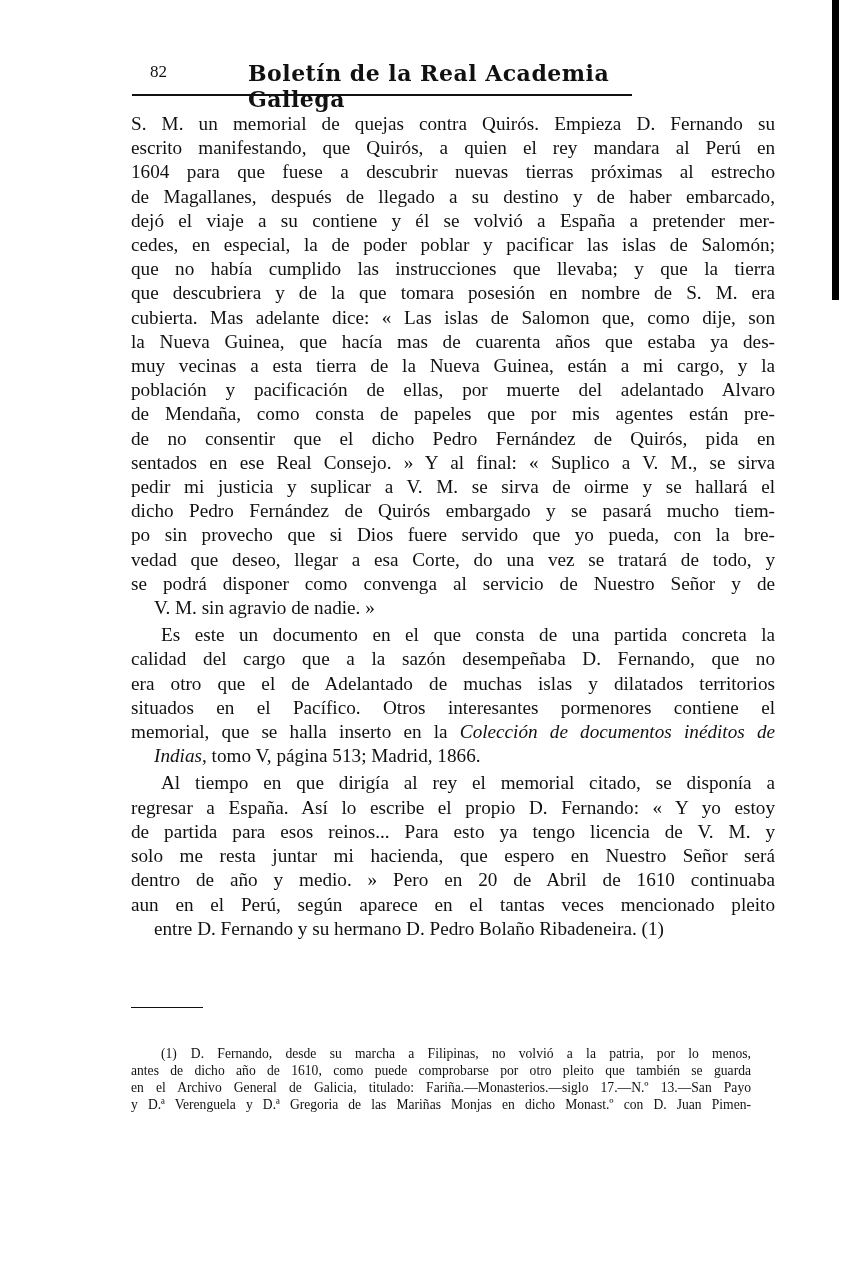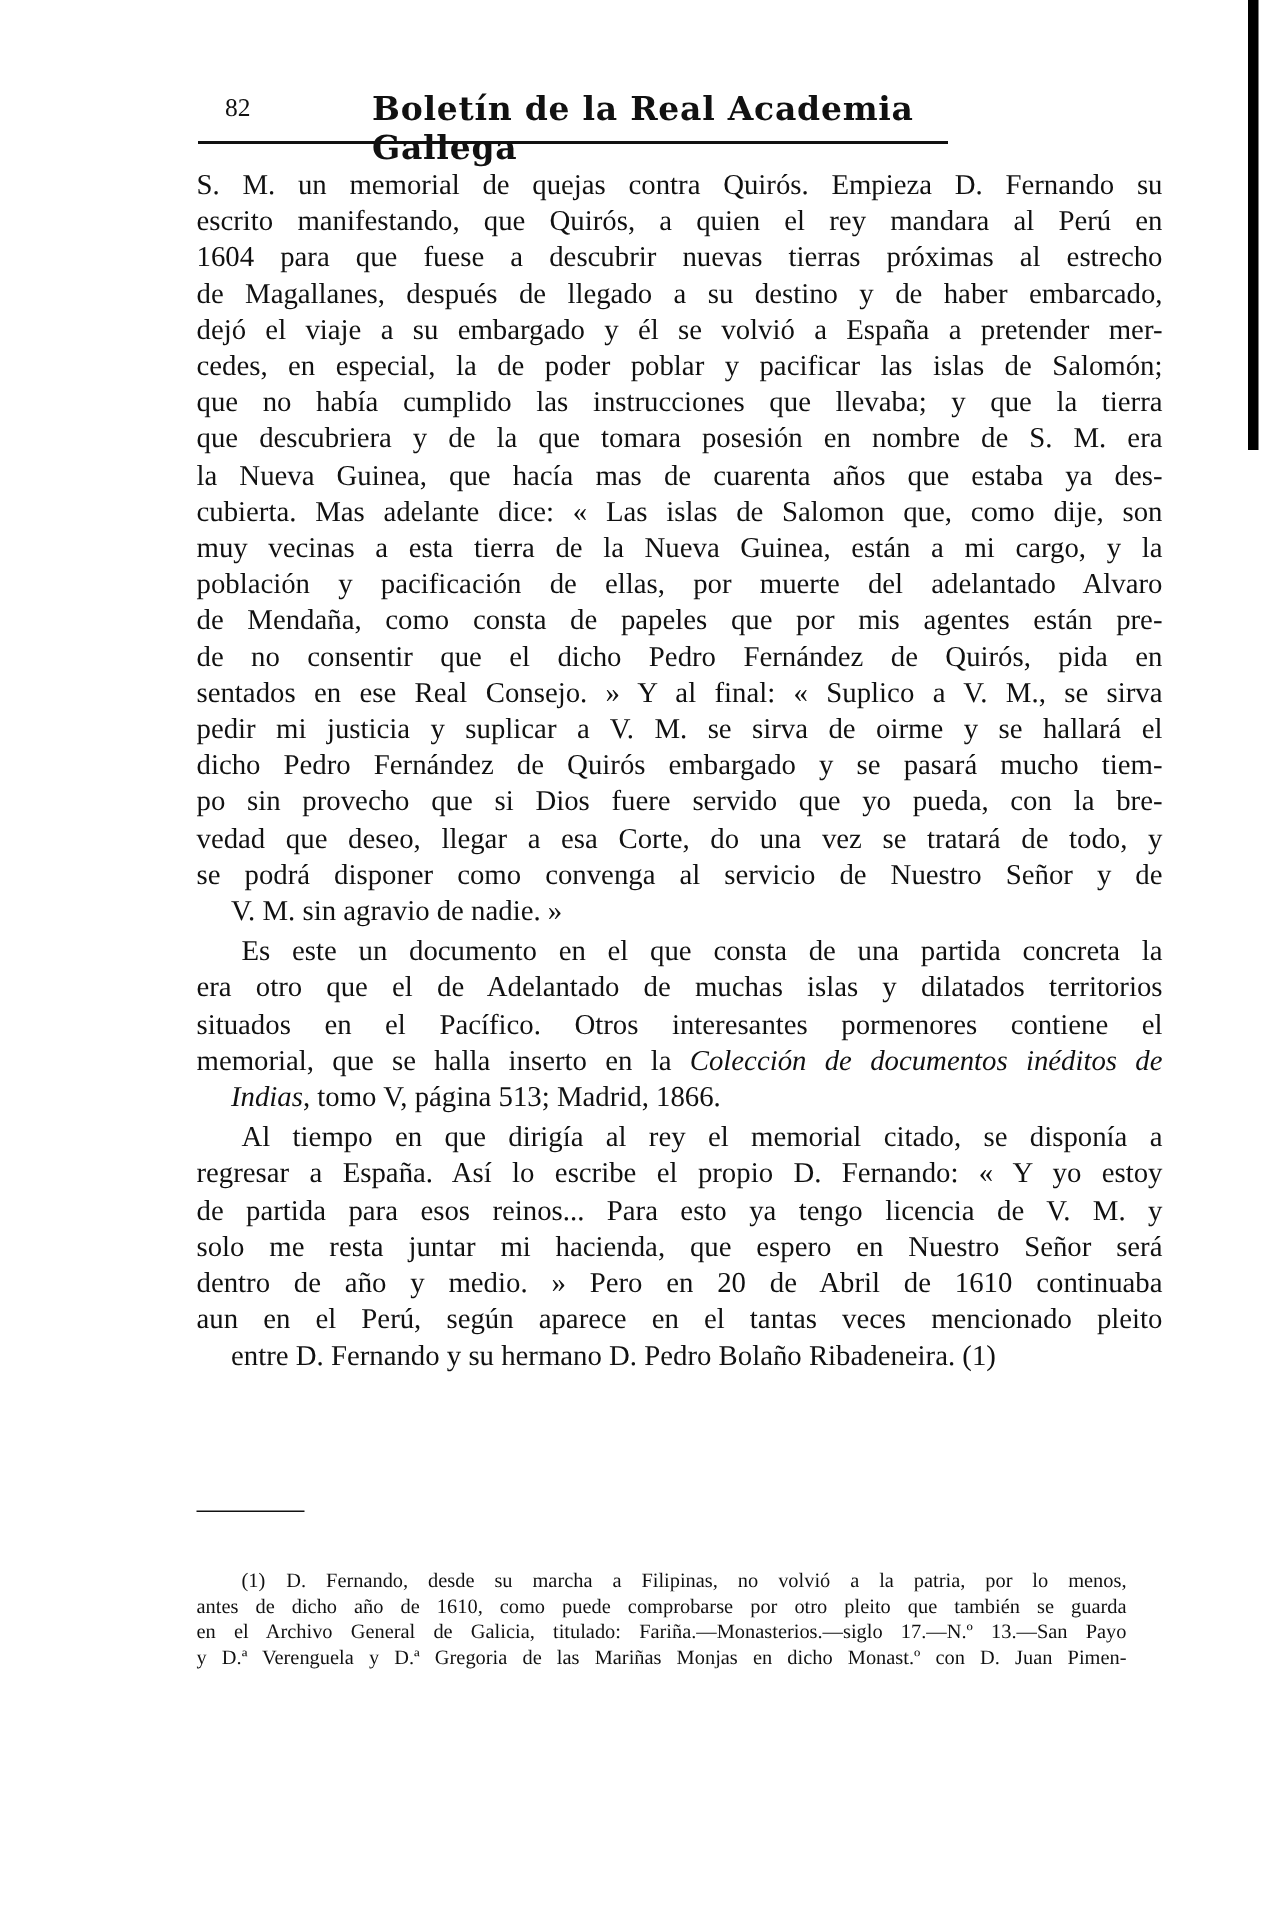--- a/index.html
+++ b/index.html
@@ -56,42 +56,43 @@
 </div>
 <div class="header-rule"></div>
 
 <div class="body-text">
 
   <div>
     <span class="line">S. M. un memorial de quejas contra Quirós. Empieza D. Fernando su</span>
     <span class="line">escrito manifestando, que Quirós, a quien el rey mandara al Perú en</span>
     <span class="line">1604 para que fuese a descubrir nuevas tierras próximas al estrecho</span>
     <span class="line">de Magallanes, después de llegado a su destino y de haber embarcado,</span>
-    <span class="line">dejó el viaje a su embargado y él se volvió a España a pretender mer-</span>
+    <span class="line">dejó el viaje a su contiene y él se volvió a España a pretender mer-</span>
     <span class="line">cedes, en especial, la de poder poblar y pacificar las islas de Salomón;</span>
     <span class="line">que no había cumplido las instrucciones que llevaba; y que la tierra</span>
     <span class="line">que descubriera y de la que tomara posesión en nombre de S. M. era</span>
+    <span class="line">cubierta. Mas adelante dice: « Las islas de Salomon que, como dije, son</span>
     <span class="line">la Nueva Guinea, que hacía mas de cuarenta años que estaba ya des-</span>
-    <span class="line">cubierta. Mas adelante dice: « Las islas de Salomon que, como dije, son</span>
     <span class="line">muy vecinas a esta tierra de la Nueva Guinea, están a mi cargo, y la</span>
     <span class="line">población y pacificación de ellas, por muerte del adelantado Alvaro</span>
     <span class="line">de Mendaña, como consta de papeles que por mis agentes están pre-</span>
     <span class="line">de no consentir que el dicho Pedro Fernández de Quirós, pida en</span>
     <span class="line">sentados en ese Real Consejo. » Y al final: « Suplico a V. M., se sirva</span>
     <span class="line">pedir mi justicia y suplicar a V. M. se sirva de oirme y se hallará el</span>
     <span class="line">dicho Pedro Fernández de Quirós embargado y se pasará mucho tiem-</span>
     <span class="line">po sin provecho que si Dios fuere servido que yo pueda, con la bre-</span>
     <span class="line">vedad que deseo, llegar a esa Corte, do una vez se tratará de todo, y</span>
     <span class="line">se podrá disponer como convenga al servicio de Nuestro Señor y de</span>
     <span class="line last">V. M. sin agravio de nadie. »</span>
   </div>
   <div class="para-gap"></div>
 
   <div>
     <span class="line indent">Es este un documento en el que consta de una partida concreta la</span>
+    <span class="line">calidad del cargo que a la sazón desempeñaba D. Fernando, que no</span>
     <span class="line">era otro que el de Adelantado de muchas islas y dilatados territorios</span>
     <span class="line">situados en el Pacífico. Otros interesantes pormenores contiene el</span>
     <span class="line"><span>memorial, que se halla inserto en la</span> <em>Colección de documentos inéditos de</em></span>
     <span class="line last"><em>Indias</em><span>, tomo V, página 513; Madrid, 1866.</span></span>
   </div>
   <div class="para-gap"></div>
 
   <div>
     <span class="line indent">Al tiempo en que dirigía al rey el memorial citado, se disponía a</span>
     <span class="line">regresar a España. Así lo escribe el propio D. Fernando: « Y yo estoy</span>

